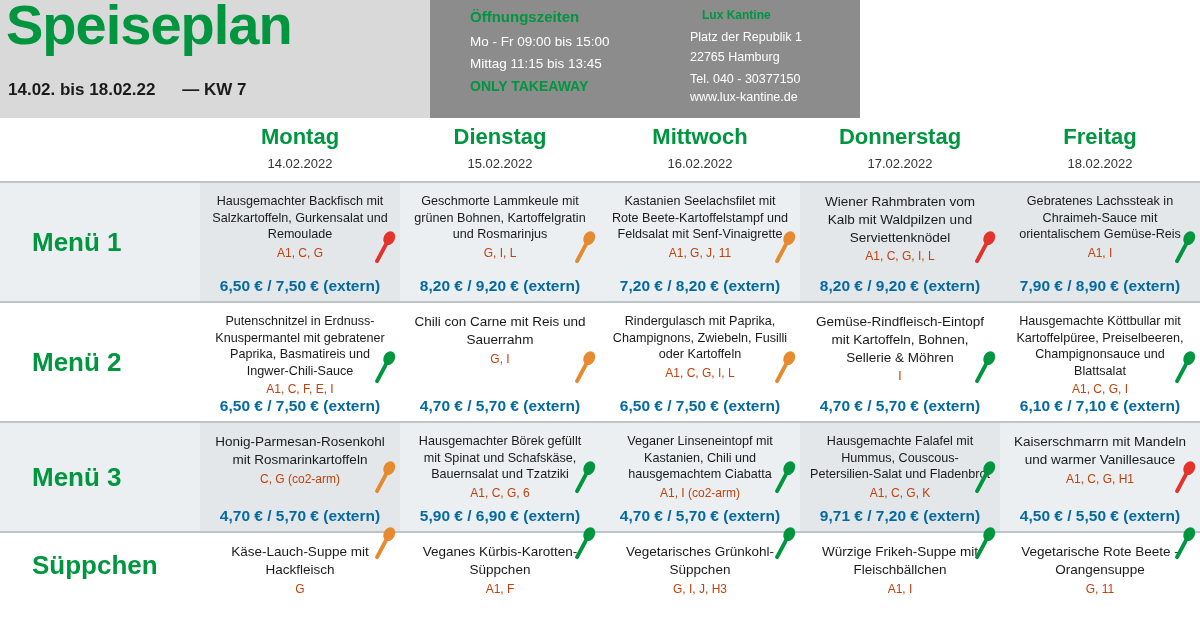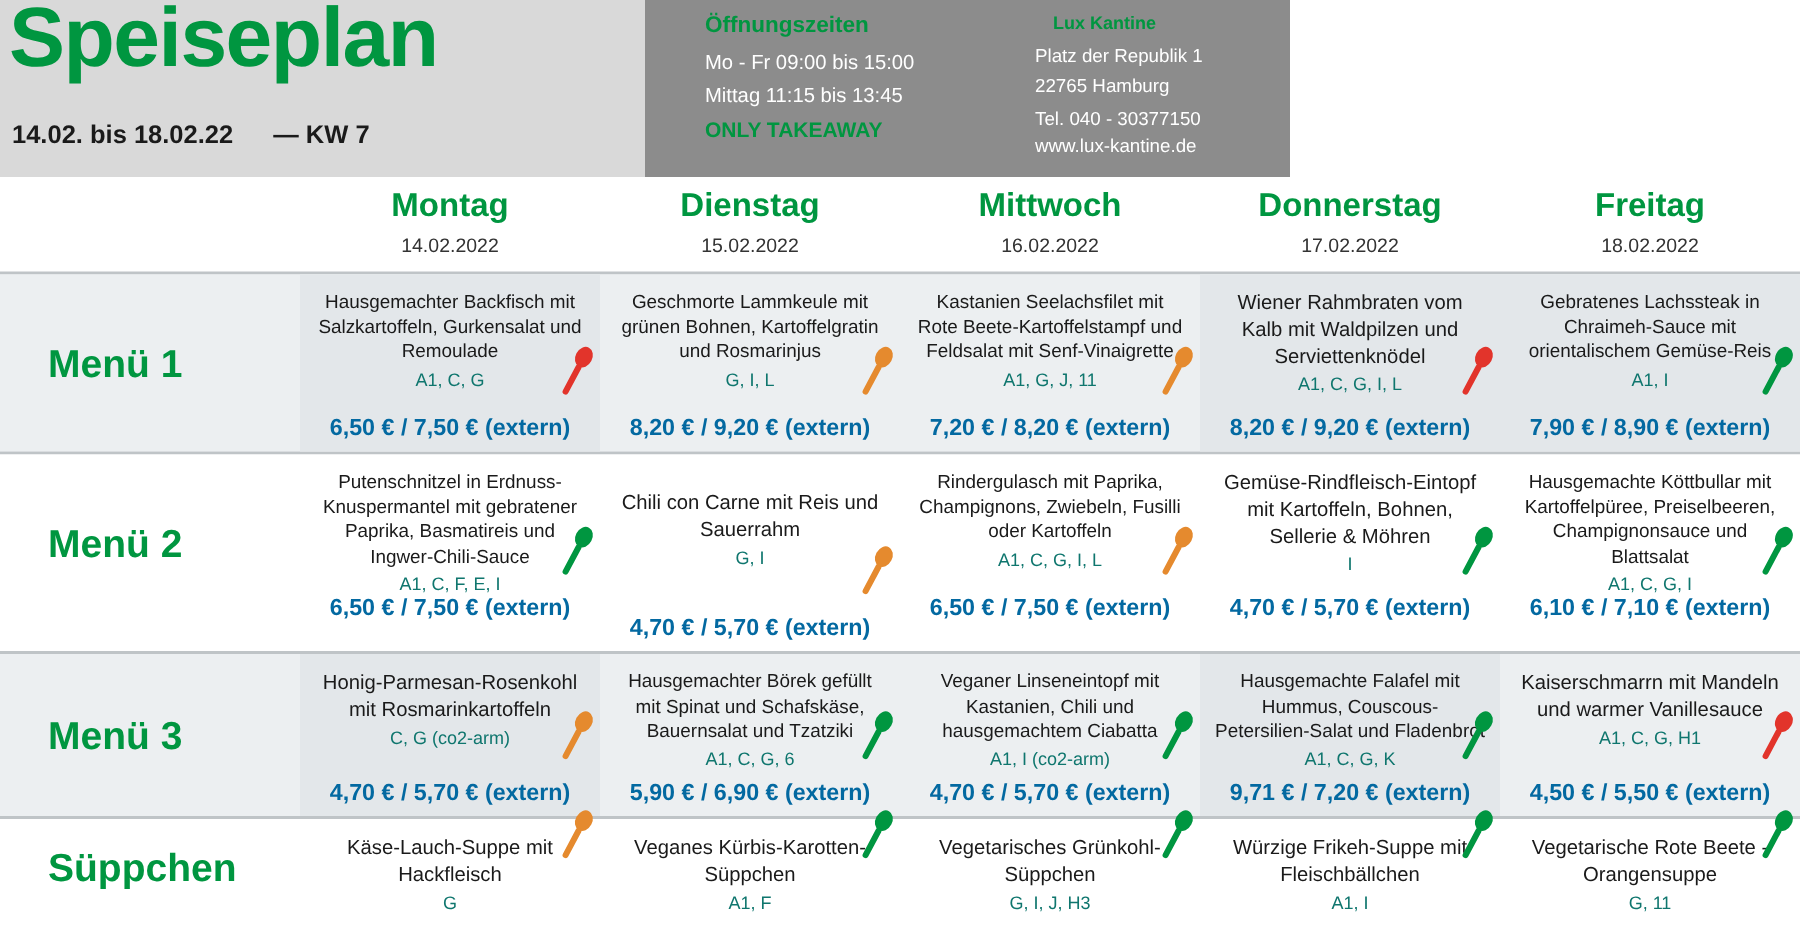--- a/index.html
+++ b/index.html
@@ -78,21 +78,21 @@
     display:flex;align-items:center;justify-content:flex-start;
     padding-left:32px;
     font-size:26px;font-weight:bold;color:#009640;
   }
   .menucell{
     box-sizing:border-box;padding:10px 10px 4px;
     text-align:center;position:relative;
   }
   .desc{font-size:13.5px;line-height:1.32;color:#1a1a1a;}
   .desc.small{font-size:12.6px;}
-  .allerg{font-size:12px;color:#0f766e;margin-top:3px;}
+  .allerg{font-size:12px;color:#c2410c;margin-top:3px;}
   .price{
     font-size:15.5px;font-weight:bold;color:#0369a1;
     position:absolute;left:0;right:0;bottom:6px;text-align:center;
   }
   .spoon{position:absolute;right:8px;bottom:34px;}
 
   
   .band-a{background:#eceff1;}
   .band-b{background:#ffffff;}
   .band-c{background:#eceff1;}
@@ -225,21 +225,21 @@
         </div>
         <div class="cell menucell" style="height: 118px;">
           <div class="desc small">Putenschnitzel in Erdnuss-Knuspermantel mit gebratener Paprika, Basmatireis und Ingwer-Chili-Sauce</div>
           <div class="allerg">A1, C, F, E, I</div>
           <div class="price">6,50 € / 7,50 € (extern)</div>
           <svg viewBox="0 0 20 46" width="16" height="38" class="spoon" style="transform: rotate(28deg);">
             <ellipse cx="10" cy="9" rx="7" ry="9" fill="#009640"></ellipse>
             <rect x="7.5" y="16" width="5" height="28" rx="2.5" fill="#009640"></rect>
           </svg>
         </div>
-        <div class="cell menucell" style="height: 118px; margin-top: 13px;">
+        <div class="cell menucell" style="height: 118px;">
           <div class="desc">Chili con Carne mit Reis und Sauerrahm</div>
           <div class="allerg">G, I</div>
           <div class="price">4,70 € / 5,70 € (extern)</div>
           <svg viewBox="0 0 20 46" width="16" height="38" class="spoon" style="transform: rotate(28deg);">
             <ellipse cx="10" cy="9" rx="7" ry="9" fill="#e58a2e"></ellipse>
             <rect x="7.5" y="16" width="5" height="28" rx="2.5" fill="#e58a2e"></rect>
           </svg>
         </div>
         <div class="cell menucell" style="height: 118px;">
           <div class="desc small">Rindergulasch mit Paprika, Champignons, Zwiebeln, Fusilli oder Kartoffeln</div>

